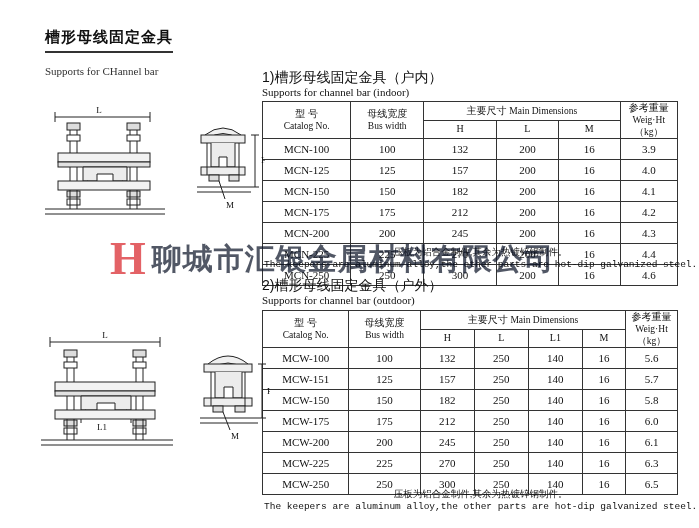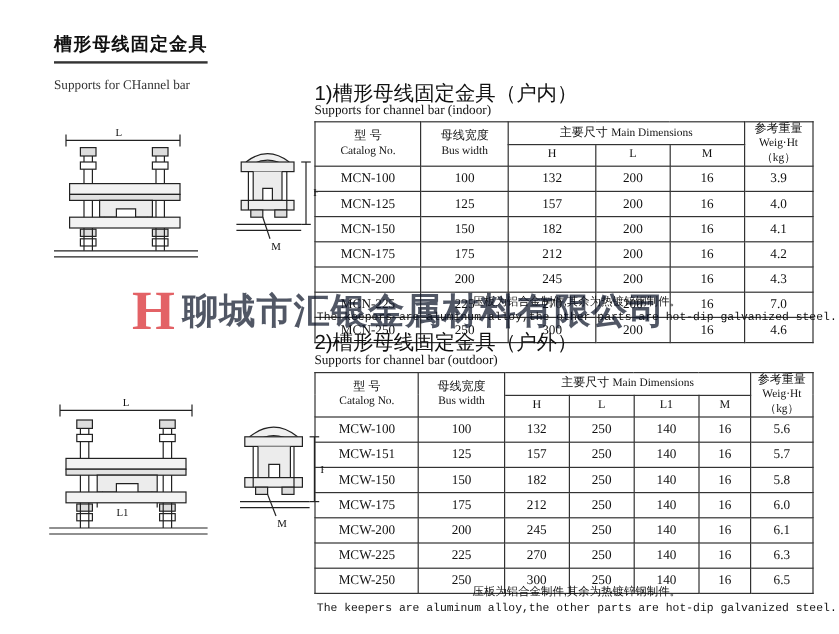--- a/index.html
+++ b/index.html
@@ -44,21 +44,21 @@
     font-family: "Liberation Serif", serif;
   }
 
   
   .sect-head {
     position: absolute;
     font-size: 11px;
     color: #111;
     line-height: 15px;
   }
-  .sect-head .cn { font-size: 17px; }
+  .sect-head .cn { font-size: 14px; }
   .sect-head .en { font-family: "Liberation Serif", serif; font-size: 11px; }
 
   
   table.spec {
     position: absolute;
     border-collapse: collapse;
     font-size: 10px;
     background: rgba(255,255,255,0.0);
   }
   table.spec td, table.spec th {
@@ -216,21 +216,21 @@
         <td class="row-cell">200</td>
         <td class="row-cell">16</td>
         <td class="row-cell">4.3</td>
       </tr>
       <tr>
         <td class="row-cell">MCN-225</td>
         <td class="row-cell">225</td>
         <td class="row-cell">270</td>
         <td class="row-cell">200</td>
         <td class="row-cell">16</td>
-        <td class="row-cell">7.0</td>
+        <td class="row-cell">4.4</td>
       </tr>
       <tr>
         <td class="row-cell">MCN-250</td>
         <td class="row-cell">250</td>
         <td class="row-cell">300</td>
         <td class="row-cell">200</td>
         <td class="row-cell">16</td>
         <td class="row-cell">4.6</td>
       </tr>
     </tbody>

